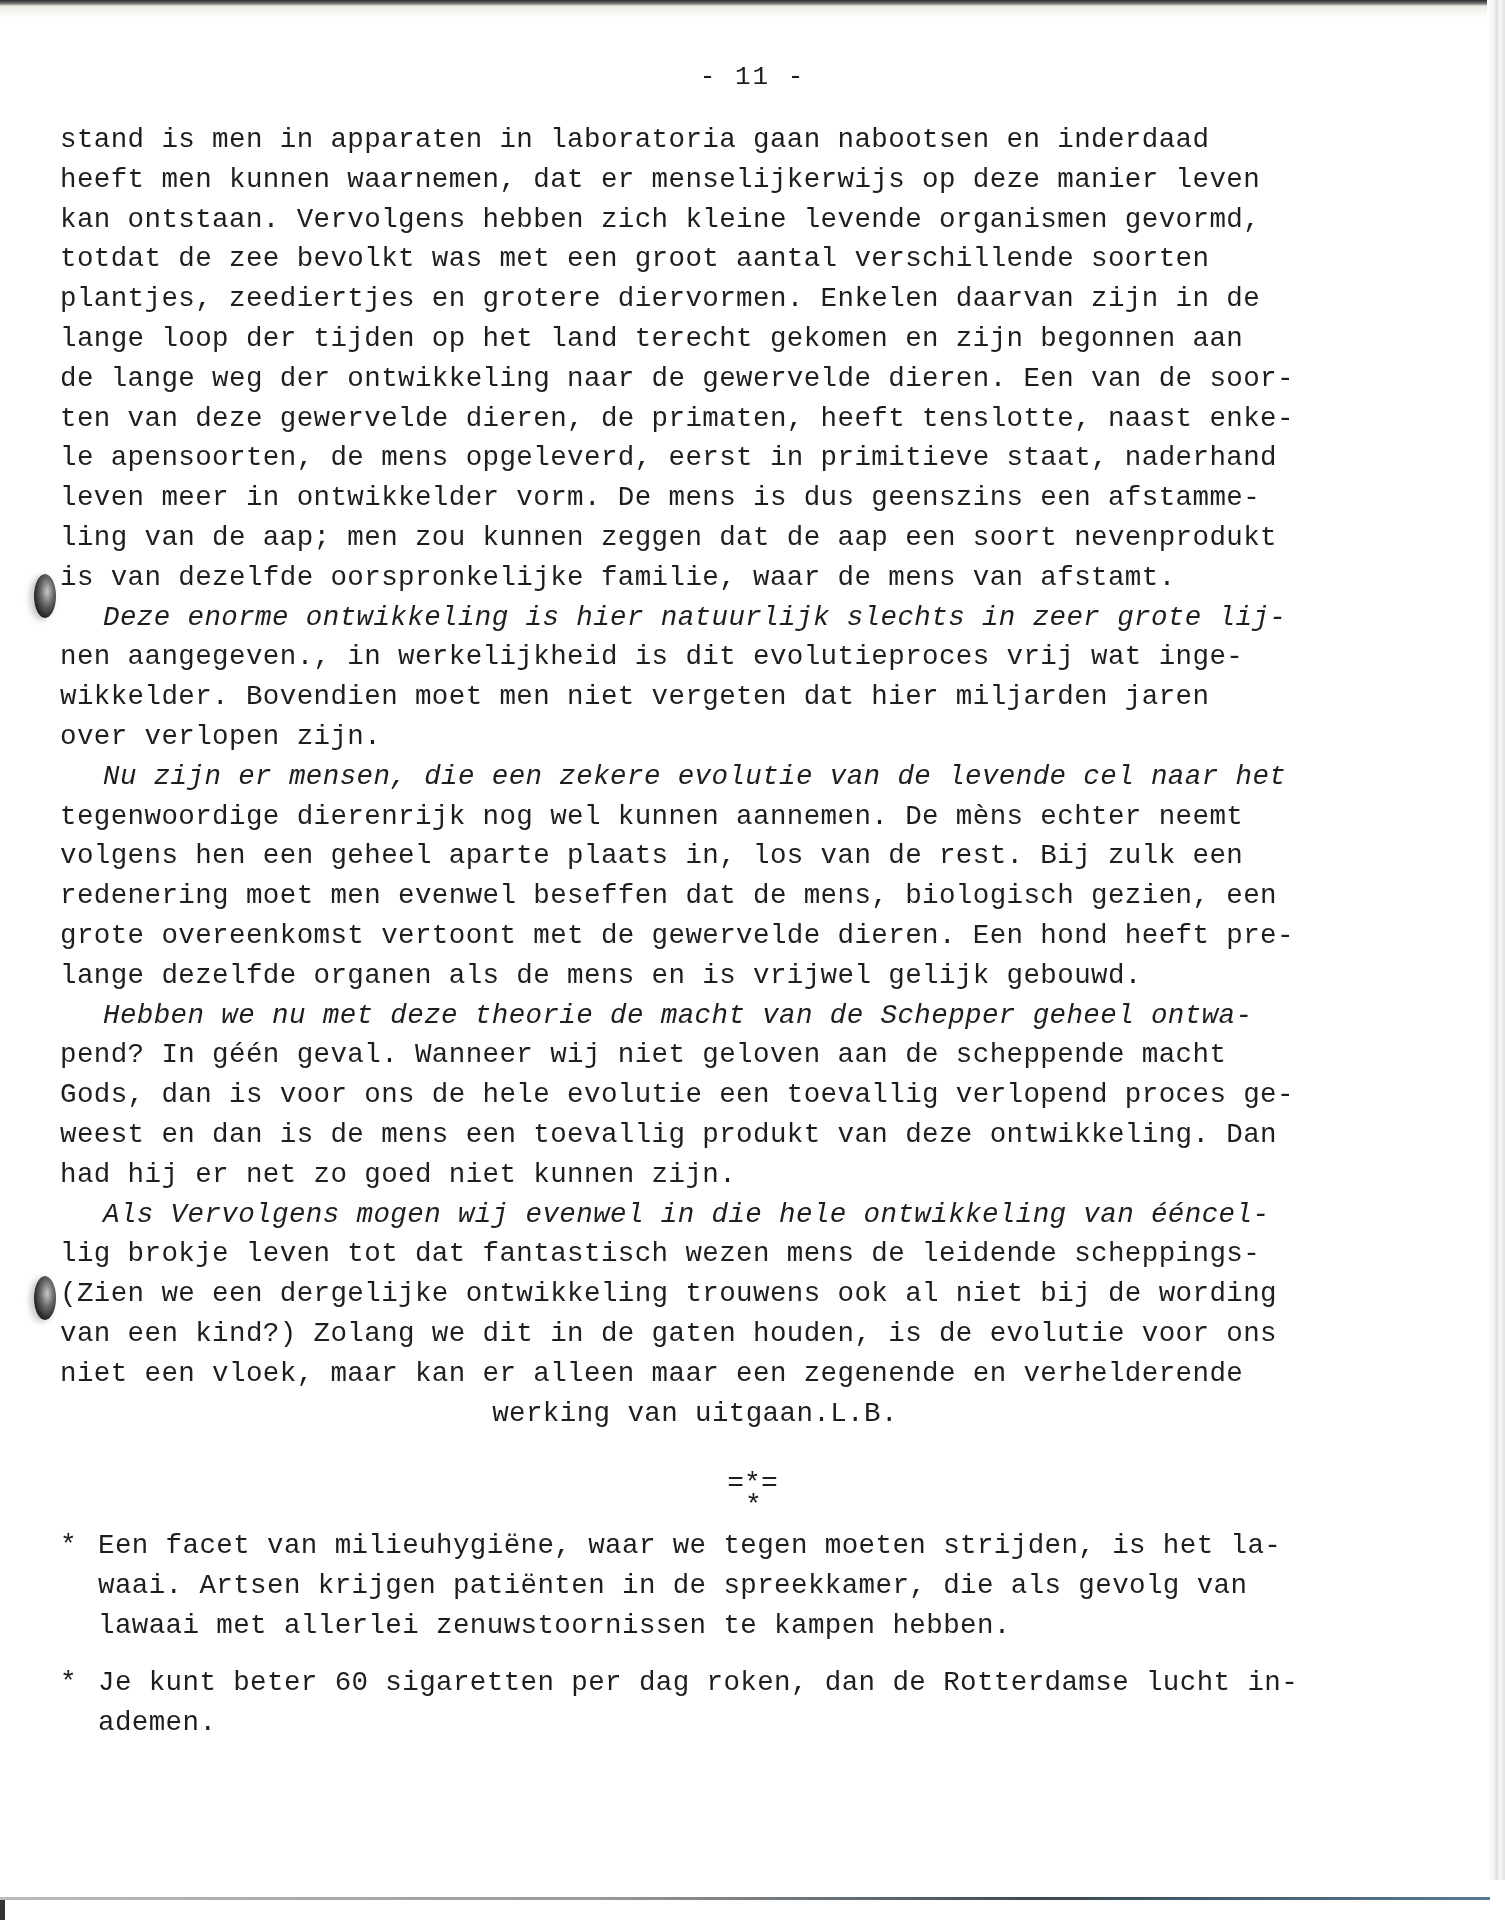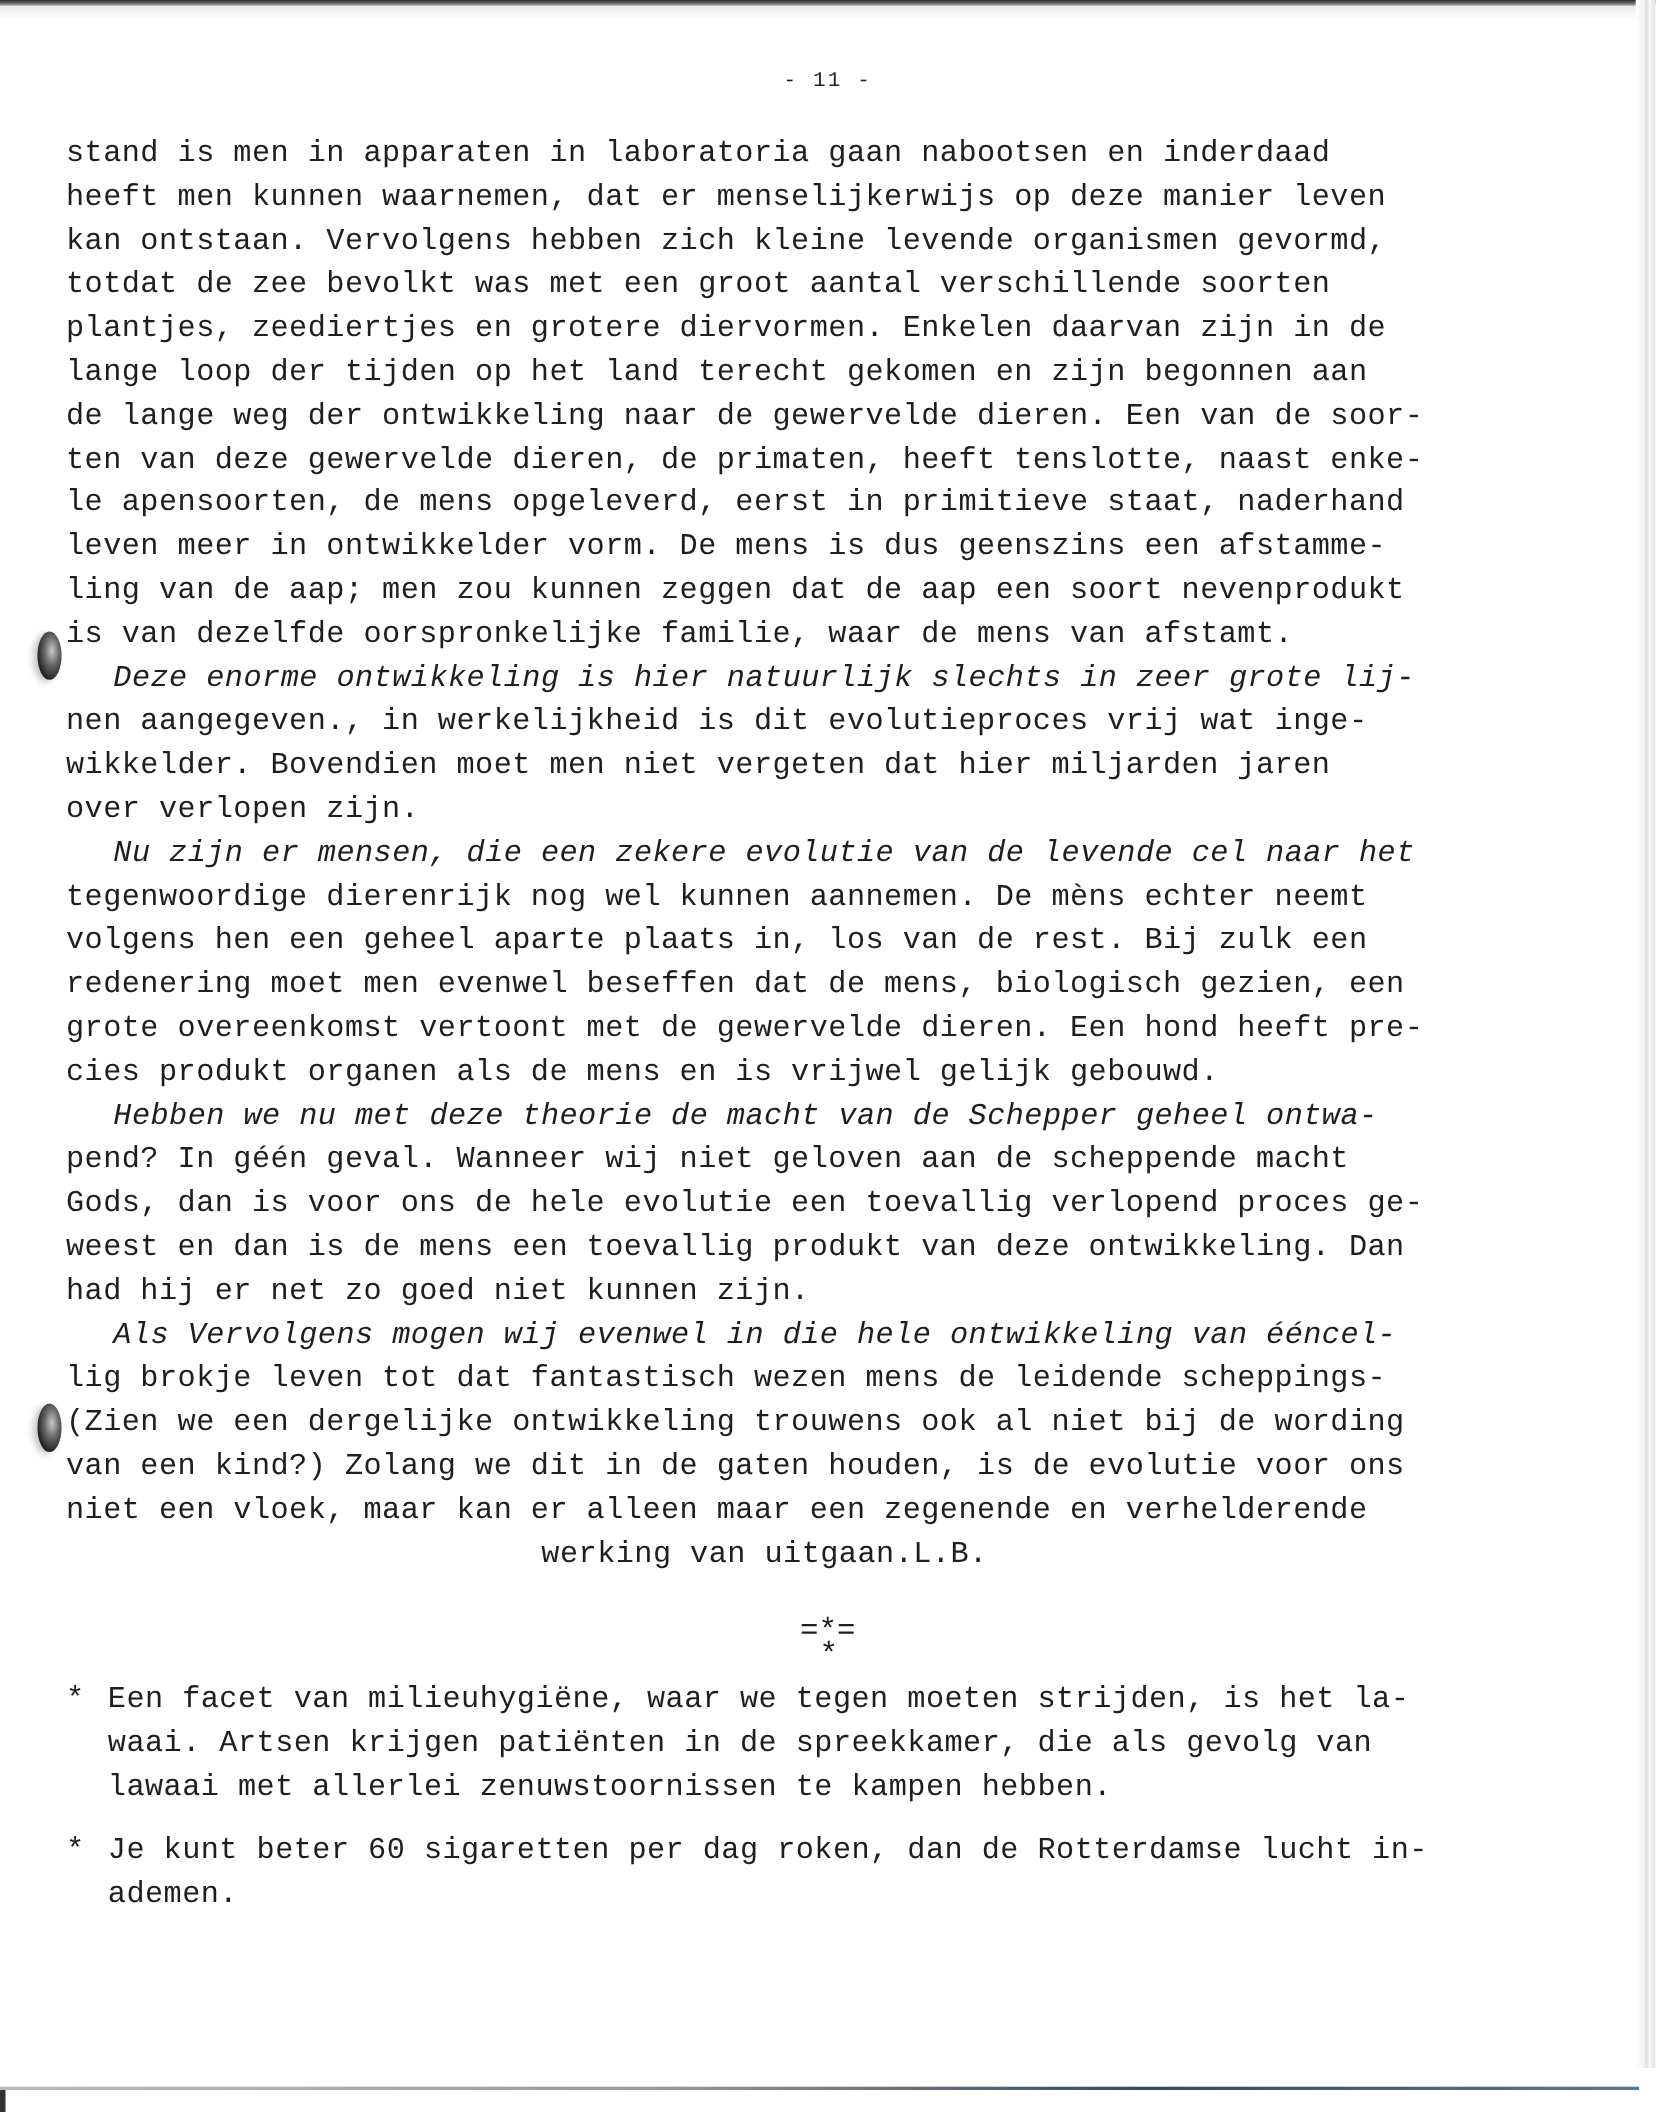--- a/index.html
+++ b/index.html
@@ -60,21 +60,21 @@
       border-radius: 50%;
       background: radial-gradient(ellipse at 60% 40%, #c8c8c8 0%, #6a6a6a 35%, #1a1a1a 75%);
       box-shadow: -4px 2px 6px rgba(160,160,160,0.6);
     }
     .page-number {
       position: absolute;
       top: 62px;
       left: 0;
       width: 1505px;
       text-align: center;
-      font-size: 19px;
+      font-size: 26px;
       letter-spacing: 2px;
     }
     .text-block {
       position: absolute;
       left: 60px;
       top: 120px;
       width: 1400px;
     }
     .line {
       font-size: 27.5px;
@@ -147,21 +147,21 @@
   <span class="line">is van dezelfde oorspronkelijke familie, waar de mens van afstamt.</span>
   <span class="line indent">Deze enorme ontwikkeling is hier natuurlijk slechts in zeer grote lij-</span>
   <span class="line">nen aangegeven., in werkelijkheid is dit evolutieproces vrij wat inge-</span>
   <span class="line">wikkelder. Bovendien moet men niet vergeten dat hier miljarden jaren</span>
   <span class="line">over verlopen zijn.</span>
   <span class="line indent">Nu zijn er mensen, die een zekere evolutie van de levende cel naar het</span>
   <span class="line">tegenwoordige dierenrijk nog wel kunnen aannemen. De mèns echter neemt</span>
   <span class="line">volgens hen een geheel aparte plaats in, los van de rest. Bij zulk een</span>
   <span class="line">redenering moet men evenwel beseffen dat de mens, biologisch gezien, een</span>
   <span class="line">grote overeenkomst vertoont met de gewervelde dieren. Een hond heeft pre-</span>
-  <span class="line">cies produkt organen als de mens en is vrijwel gelijk gebouwd.</span>
+  <span class="line">lange dezelfde organen als de mens en is vrijwel gelijk gebouwd.</span>
   <span class="line indent">Hebben we nu met deze theorie de macht van de Schepper geheel ontwa-</span>
   <span class="line">pend? In géén geval. Wanneer wij niet geloven aan de scheppende macht</span>
   <span class="line">Gods, dan is voor ons de hele evolutie een toevallig verlopend proces ge-</span>
   <span class="line">weest en dan is de mens een toevallig produkt van deze ontwikkeling. Dan</span>
   <span class="line">had hij er net zo goed niet kunnen zijn.</span>
   <span class="line indent">Als Vervolgens mogen wij evenwel in die hele ontwikkeling van ééncel-</span>
   <span class="line">lig brokje leven tot dat fantastisch wezen mens de leidende scheppings-</span>
   <span class="line">(Zien we een dergelijke ontwikkeling trouwens ook al niet bij de wording</span>
   <span class="line">van een kind?) Zolang we dit in de gaten houden, is de evolutie voor ons</span>
   <span class="line">niet een vloek, maar kan er alleen maar een zegenende en verhelderende</span>

